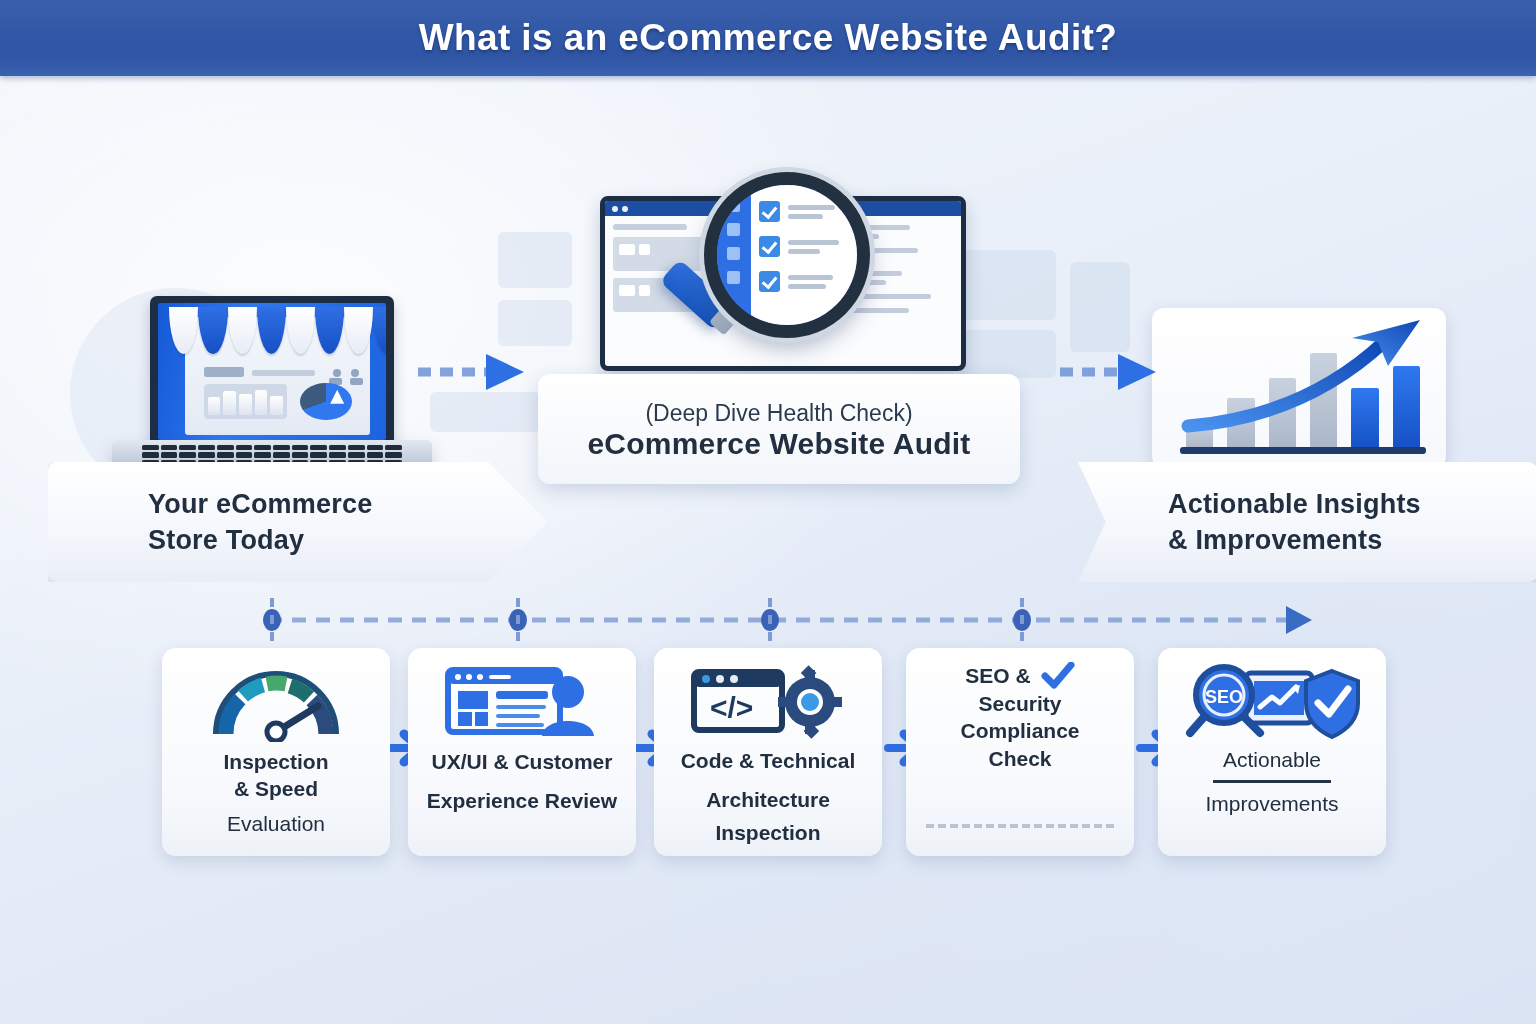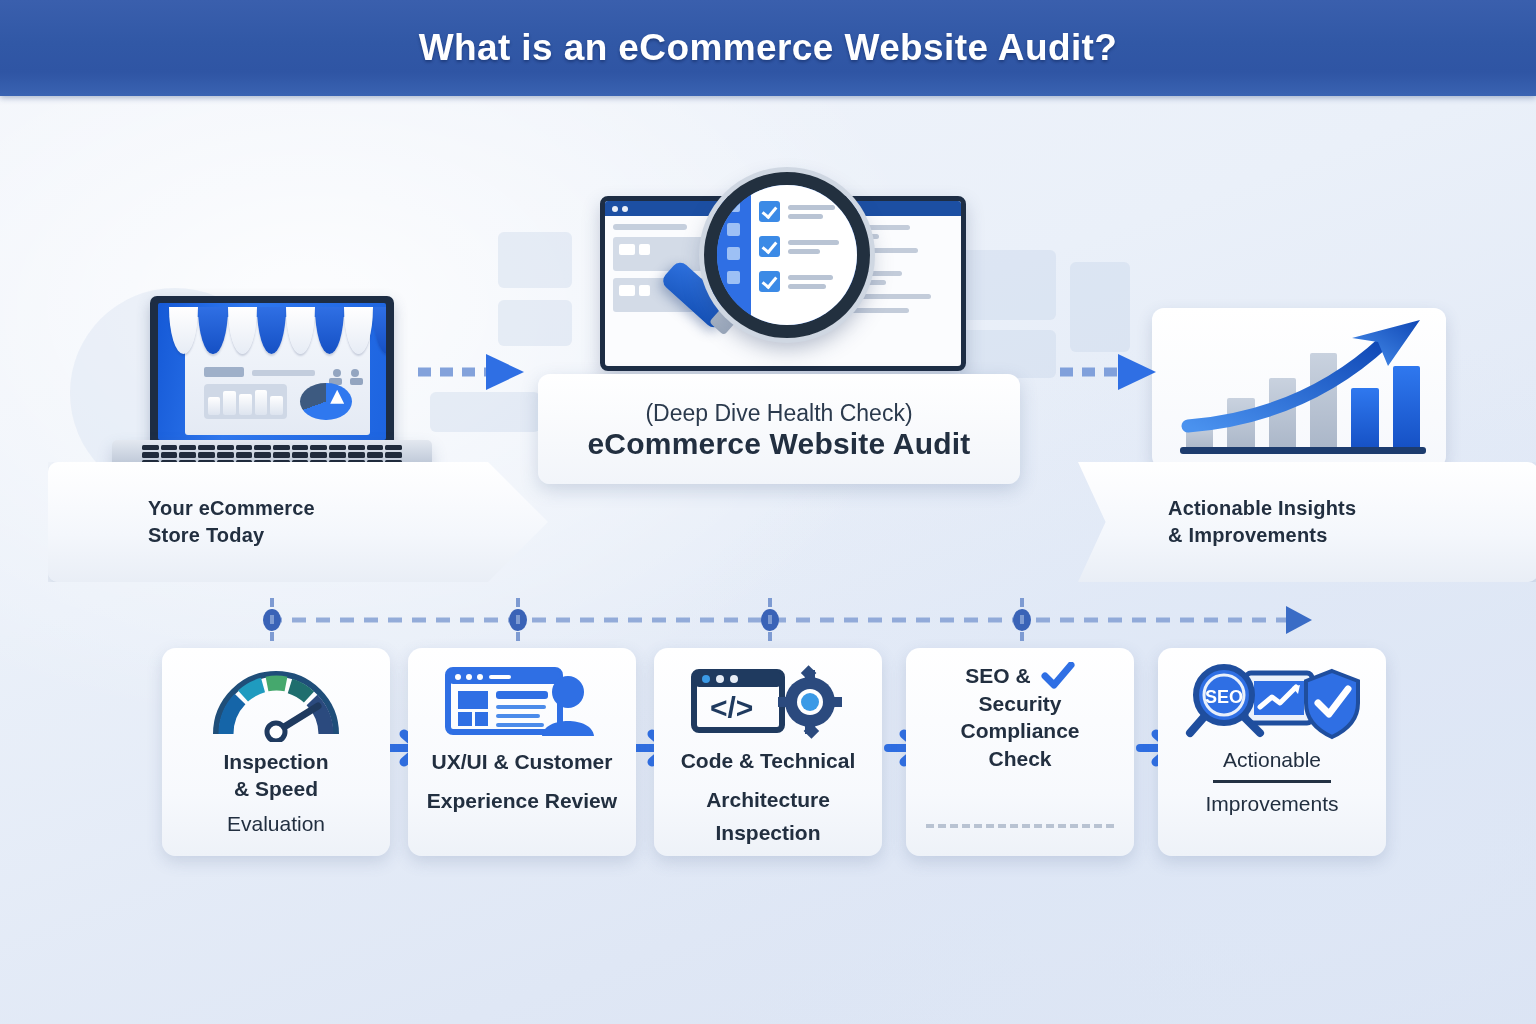--- a/index.html
+++ b/index.html
@@ -14,21 +14,21 @@
     width: 1536px;
     height: 1024px;
     background:
       radial-gradient(ellipse 900px 600px at 20% 30%, rgba(255,255,255,0.85), rgba(255,255,255,0) 70%),
       radial-gradient(ellipse 1000px 700px at 85% 80%, rgba(222,231,246,0.9), rgba(255,255,255,0) 70%),
       linear-gradient(160deg, #f2f5fb 0%, #eaf0f9 40%, #dfe7f5 75%, #d9e2f2 100%);
     overflow: hidden;
   }
   
   #header {
-    position: absolute; left: 0; top: 0; width: 1536px; height: 96px;
+    position: absolute; left: 0; top: 0; width: 1536px; height: 76px;
     background: linear-gradient(180deg, #3a5fad 0%, #3158a6 45%, #2f55a4 75%, #3a63b2 100%);
     display: flex; align-items: center; justify-content: center;
     box-shadow: 0 2px 6px rgba(30,60,120,0.35);
   }
   #header-title {
     color: #ffffff;
     font-size: 37px;
     font-weight: bold;
     letter-spacing: 0.4px;
     text-shadow: 0 2px 3px rgba(10,30,80,0.45);
@@ -178,21 +178,21 @@
     clip-path: polygon(0 0, 88% 0, 100% 50%, 88% 100%, 0 100%);
     padding-left: 100px;
     border-radius: 10px 0 0 10px;
   }
   #banner-right {
     left: 1078px; top: 462px; width: 460px; height: 120px;
     clip-path: polygon(0 0, 100% 0, 100% 100%, 0 100%, 6% 50%);
     padding-left: 90px;
     border-radius: 0 10px 10px 0;
   }
-  .banner-line { font-size: 20px; font-weight: bold; line-height: 1.35; letter-spacing: .2px;}
+  .banner-line { font-size: 27px; font-weight: bold; line-height: 1.35; letter-spacing: .2px;}
   
   #audit-panel {
     position:absolute; left: 538px; top: 374px; width: 482px; height: 110px;
     background: linear-gradient(180deg,#ffffff,#f2f5fa);
     border-radius: 12px;
     box-shadow: 0 6px 18px rgba(70,95,140,0.22);
     display:flex; flex-direction:column; align-items:center; justify-content:center;
     color:#222f40;
   }
   #audit-title { font-size: 30px; font-weight: bold; letter-spacing:.2px;}

